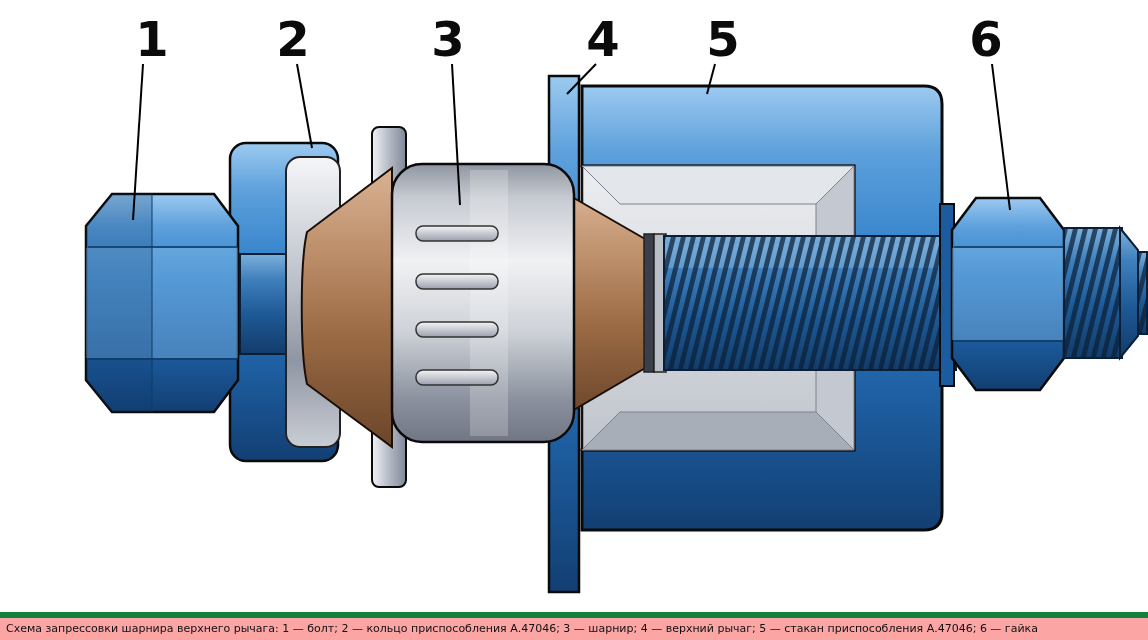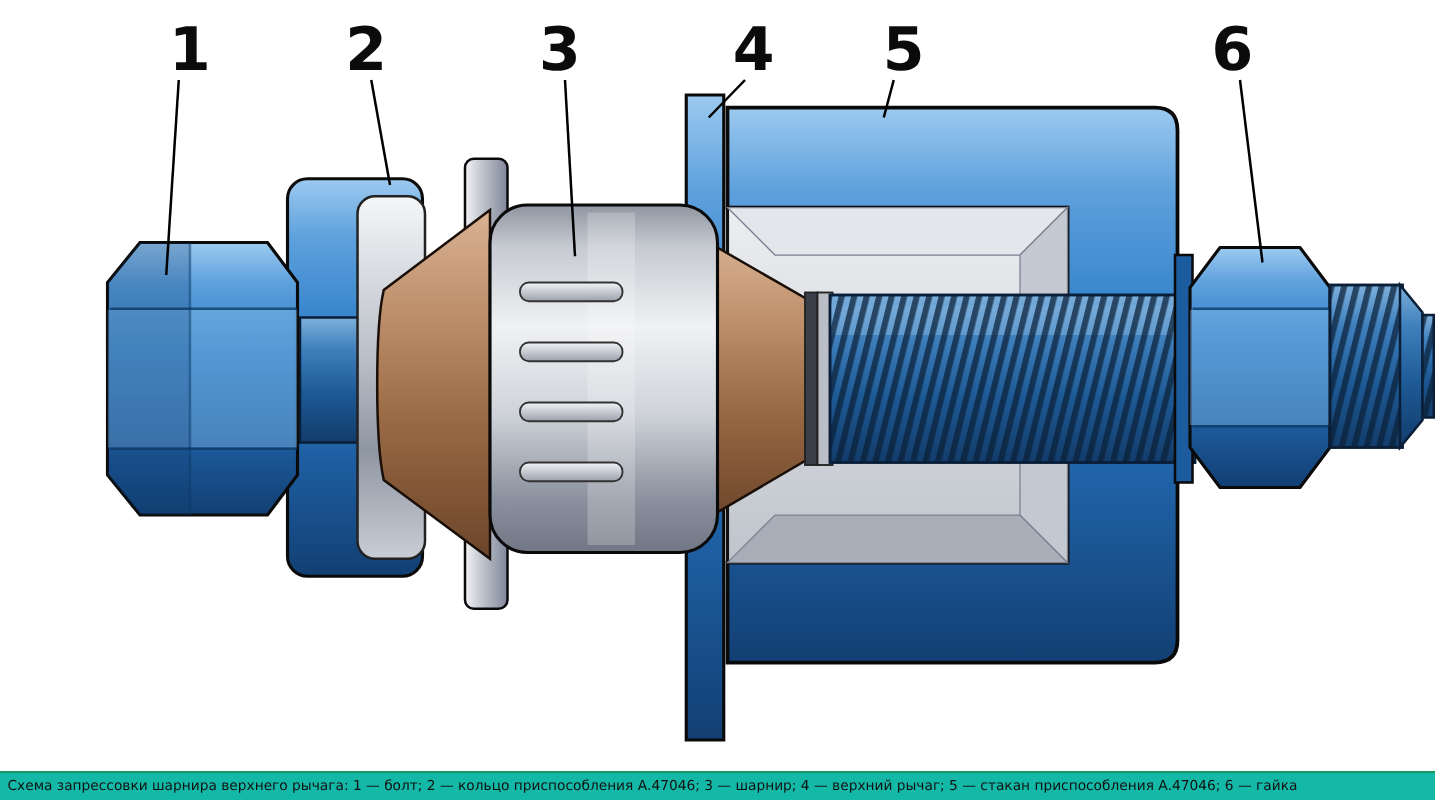--- a/index.html
+++ b/index.html
@@ -15,22 +15,22 @@
     font-family:"DejaVu Sans", sans-serif;
     font-weight:bold;
     font-size:48px;
     fill:#0b0b0b;
   }
   .callout-line{stroke:#000;stroke-width:2;}
   .outline{stroke:#0a0a0a;}
   .caption-bar{
     position:absolute;left:0;right:0;bottom:0;
     height:22px;
-    border-top:1px solid #15803d;
-    background:#14b8a6;
+    border-top:6px solid #15803d;
+    background:#fca5a5;
     font-size:11px;
     line-height:21px;
     color:#111;
     padding-left:6px;
     white-space:nowrap;
     overflow:hidden;
   }
 </style>
 </head>
 <body>

